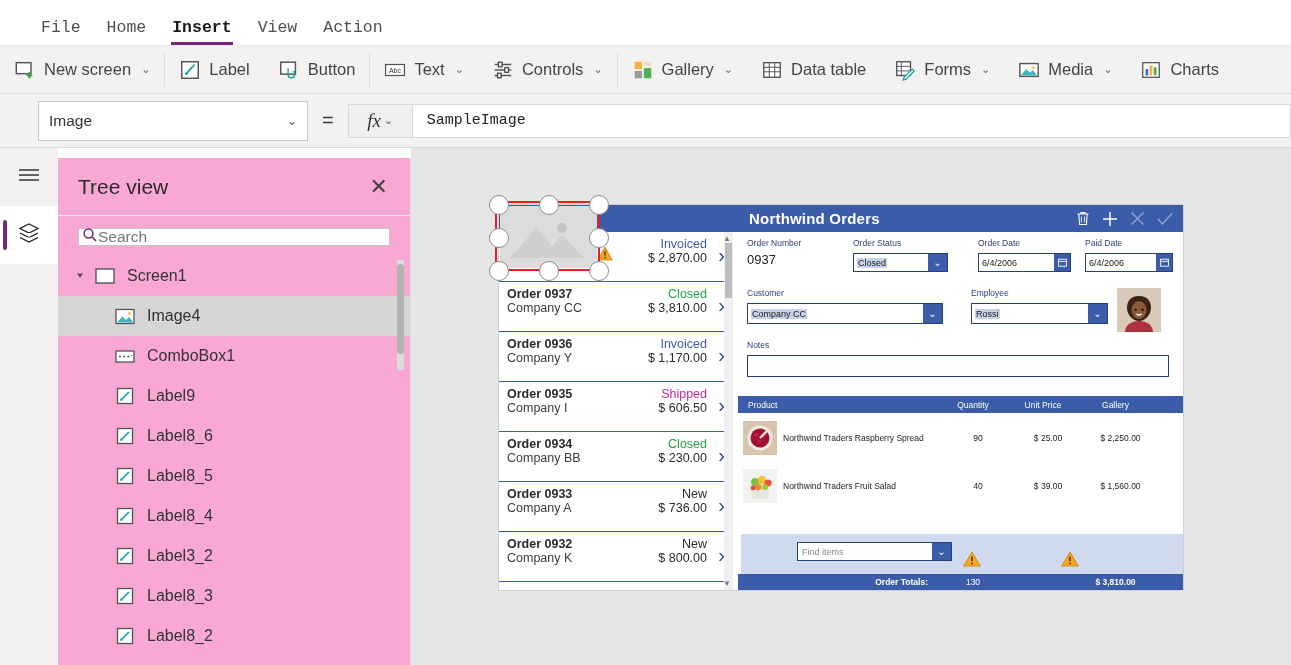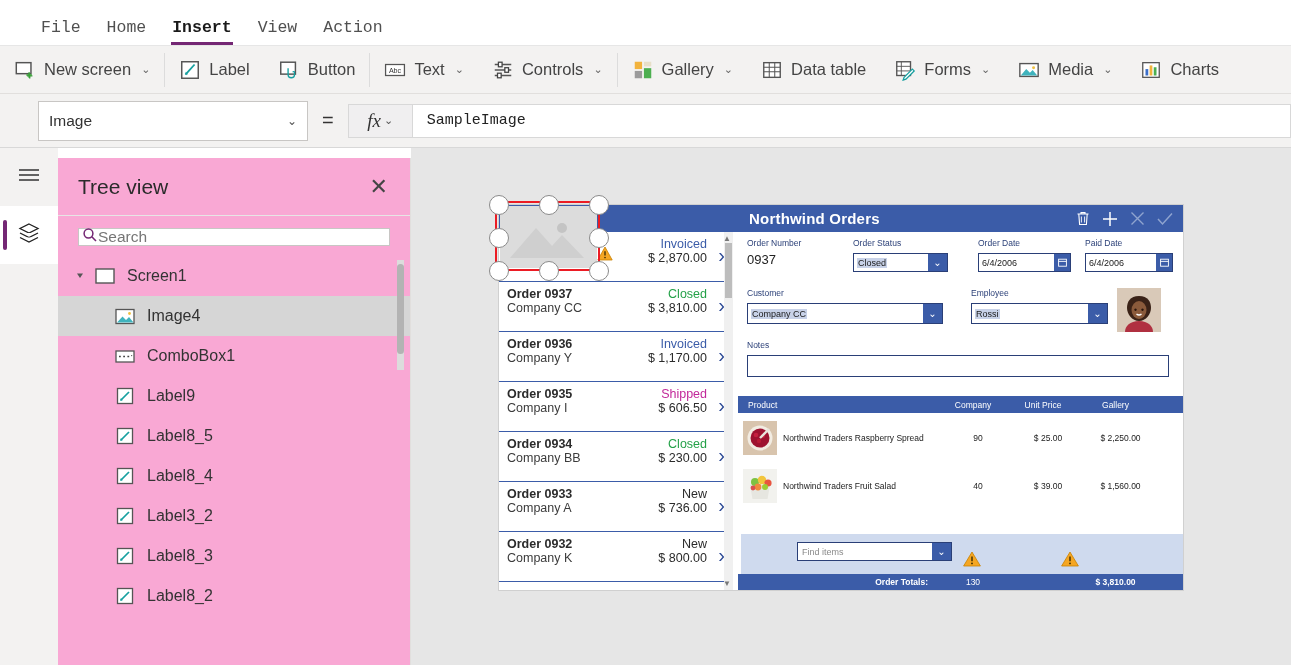--- a/index.html
+++ b/index.html
@@ -485,20 +485,30 @@
       <span class="ti">
         <svg width="18" height="18" viewBox="0 0 18 18">
             <rect x="1.5" y="1.5" width="15" height="15" fill="#fff" stroke="#555" stroke-width="1.3"></rect>
             <path d="M4.5 13.5L13 5" stroke="#17a0a0" stroke-width="1.7"></path>
             <path d="M4.5 13.5l.3-2.4 2.1 2.1z" fill="#17a0a0"></path>
           </svg>
       </span>
       <span>Label9</span>
     </div>
 
+    <div class="tnode lvl1">
+      <span class="ti">
+        <svg width="18" height="18" viewBox="0 0 18 18">
+            <rect x="1.5" y="1.5" width="15" height="15" fill="#fff" stroke="#555" stroke-width="1.3"></rect>
+            <path d="M4.5 13.5L13 5" stroke="#17a0a0" stroke-width="1.7"></path>
+            <path d="M4.5 13.5l.3-2.4 2.1 2.1z" fill="#17a0a0"></path>
+          </svg>
+      </span>
+      <span>Label8_6</span>
+    </div>
 
     <div class="tnode lvl1">
       <span class="ti">
         <svg width="18" height="18" viewBox="0 0 18 18">
             <rect x="1.5" y="1.5" width="15" height="15" fill="#fff" stroke="#555" stroke-width="1.3"></rect>
             <path d="M4.5 13.5L13 5" stroke="#17a0a0" stroke-width="1.7"></path>
             <path d="M4.5 13.5l.3-2.4 2.1 2.1z" fill="#17a0a0"></path>
           </svg>
       </span>
       <span>Label8_5</span>
@@ -766,21 +776,21 @@
         </svg>
       </div>
 
       <div style="position:absolute; left:14px; top:135px; right:14px;">
         <div class="flabel">Notes</div>
         <div class="fbox" style="margin-top:5px; height:22px;"></div>
       </div>
 
       <div class="ptable-hdr">
         <span style="width:200px; padding-left:10px;">Product</span>
-        <span style="width:70px; text-align:center;">Company</span>
+        <span style="width:70px; text-align:center;">Quantity</span>
         <span style="width:70px; text-align:center;">Unit Price</span>
         <span style="width:75px; text-align:center;">Gallery</span>
       </div>
 
       <div class="prow" style="top:210px;">
         <span class="pthumb">
           <svg width="34" height="34" viewBox="0 0 34 34">
               <rect width="34" height="34" fill="#d8c4ad"></rect>
               <circle cx="17" cy="17" r="12.5" fill="#f2ece2"></circle>
               <circle cx="17" cy="17" r="9.5" fill="#9e1230"></circle>

